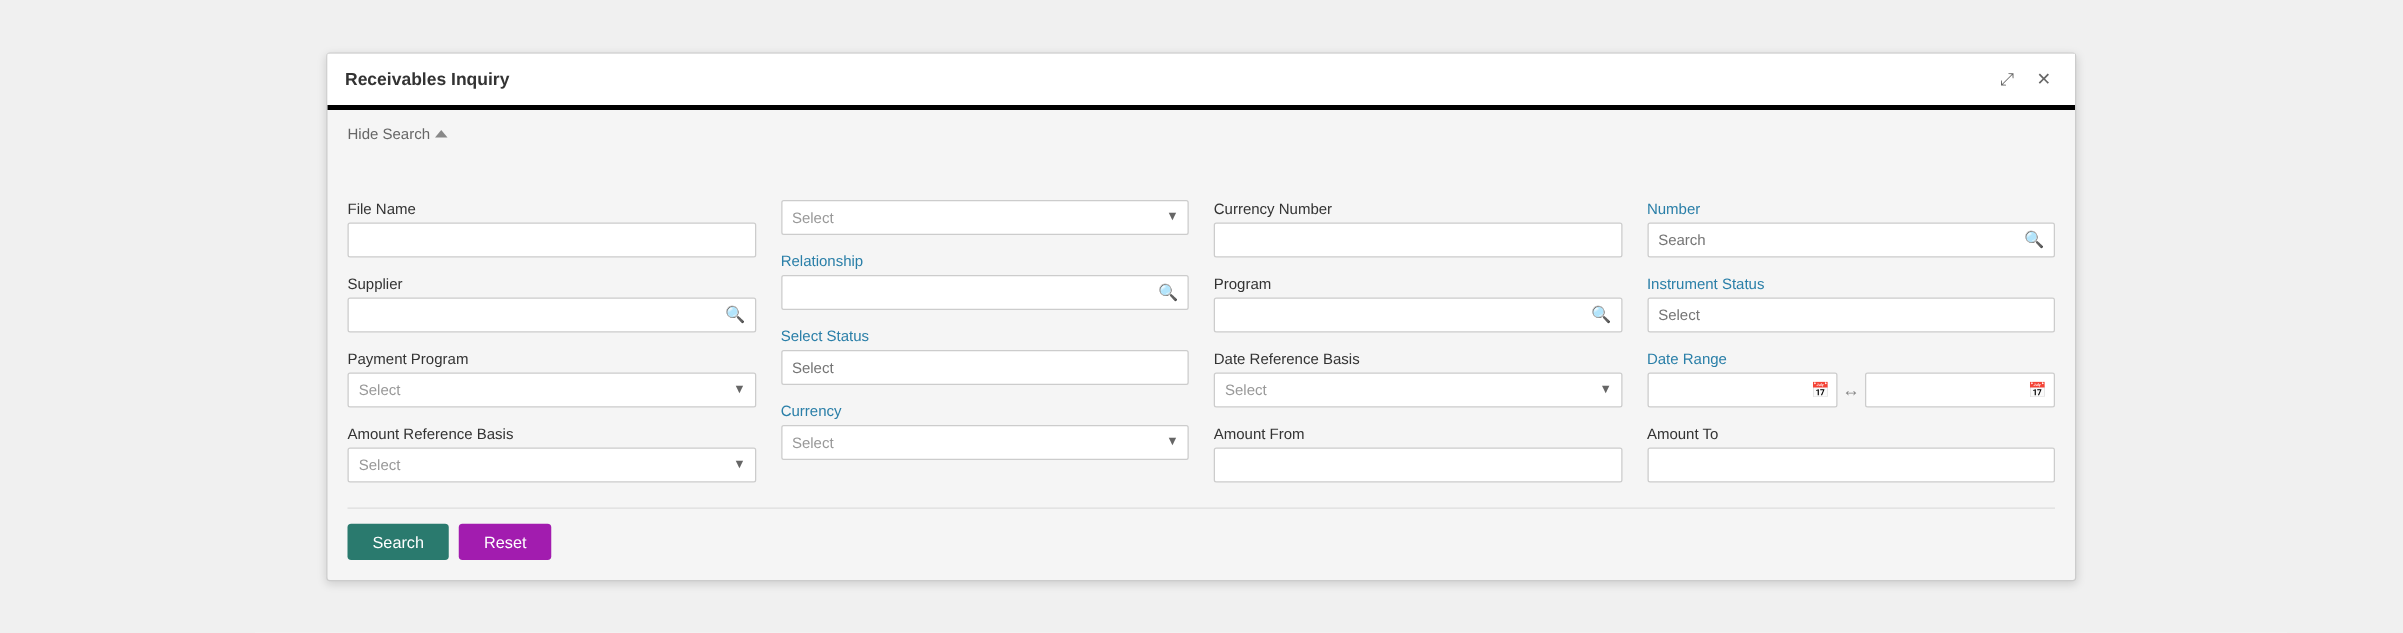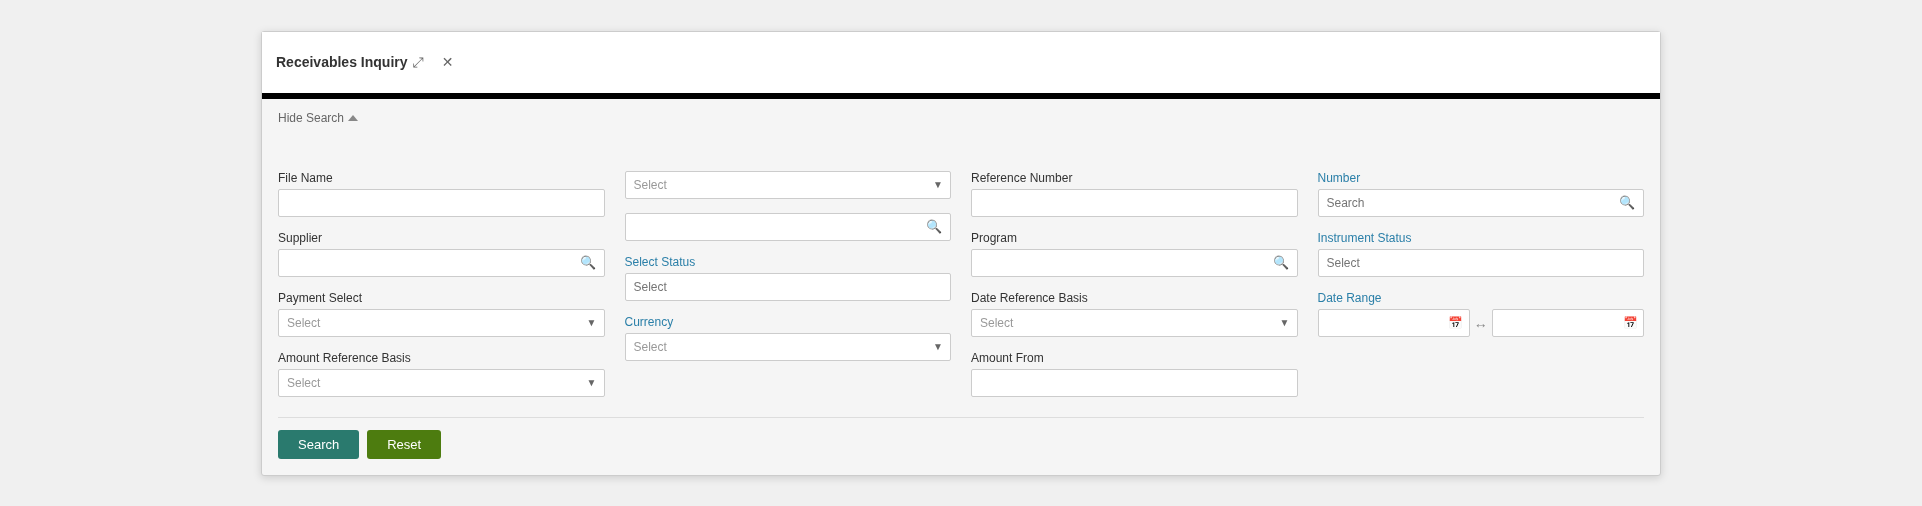--- a/index.html
+++ b/index.html
@@ -14,23 +14,24 @@
     }
     .window {
       width: 1400px;
       background: #f5f5f5;
       border: 1px solid #ccc;
       border-radius: 3px;
       box-shadow: 0 2px 8px rgba(0,0,0,0.15);
     }
     .title-bar {
       background: #fff;
-      padding: 20px 14px;
-      border-bottom: 6px solid #000000;
-      display: flex;
+      padding: 10px 14px;
+      border-bottom: 4px solid #000000;
+      display: flex;
+      justify-content: space-between;
       align-items: center;
     }
     .title-bar-title {
       font-size: 14px;
       font-weight: bold;
       color: #333;
     }
     .title-bar-controls {
       display: flex;
       gap: 8px;
@@ -175,21 +176,21 @@
     .btn-search {
       background: #2a7a6e;
       color: #fff;
       border: none;
       border-radius: 3px;
       padding: 7px 20px;
       font-size: 13px;
       cursor: pointer;
     }
     .btn-reset {
-      background: #4d7c0f;
+      background: #a21caf;
       color: #fff;
       border: none;
       border-radius: 3px;
       padding: 7px 20px;
       font-size: 13px;
       cursor: pointer;
     }
   </style>
 </head>
 <body>
@@ -219,21 +220,21 @@
 
         <div class="form-group">
           <label class="form-label dark">Supplier</label>
           <div class="input-with-icon">
             <input type="text" class="form-input" style="">
             <span class="input-icon">🔍</span>
           </div>
         </div>
 
         <div class="form-group">
-          <label class="form-label dark">Payment Select</label>
+          <label class="form-label dark">Payment Program</label>
           <div class="select-wrapper">
             <select>
               <option value="">Select</option>
             </select>
             <span class="select-arrow">▼</span>
           </div>
         </div>
 
         <div class="form-group">
           <label class="form-label dark">Amount Reference Basis</label>
@@ -250,20 +251,21 @@
         <div class="form-group">
           <div class="select-wrapper">
             <select>
               <option value="">Select</option>
             </select>
             <span class="select-arrow">▼</span>
           </div>
         </div>
 
         <div class="form-group">
+          <label class="form-label">Relationship</label>
           <div class="input-with-icon">
             <input type="text" class="form-input" style="">
             <span class="input-icon">🔍</span>
           </div>
         </div>
 
         <div class="form-group">
           <label class="form-label">Select Status</label>
           <input type="text" class="form-input" style="color: rgb(153, 153, 153);" placeholder="Select">
         </div>
@@ -274,21 +276,21 @@
             <select>
               <option value="">Select</option>
             </select>
             <span class="select-arrow">▼</span>
           </div>
         </div>
       </div>
 
       <div>
         <div class="form-group">
-          <label class="form-label dark">Reference Number</label>
+          <label class="form-label dark">Currency Number</label>
           <input type="text" class="form-input" style="">
         </div>
 
         <div class="form-group">
           <label class="form-label dark">Program</label>
           <div class="input-with-icon">
             <input type="text" class="form-input" style="">
             <span class="input-icon">🔍</span>
           </div>
         </div>
@@ -331,20 +333,24 @@
               <span class="date-icon">📅</span>
             </div>
             <span class="date-separator">↔</span>
             <div class="date-input-wrap">
               <input type="text" class="form-input" style="">
               <span class="date-icon">📅</span>
             </div>
           </div>
         </div>
 
+        <div class="form-group">
+          <label class="form-label dark">Amount To</label>
+          <input type="text" class="form-input" style="">
+        </div>
       </div>
 
     </div>
 
     <hr class="divider">
 
     <div class="button-row">
       <button class="btn-search">Search</button>
       <button class="btn-reset">Reset</button>
     </div>

